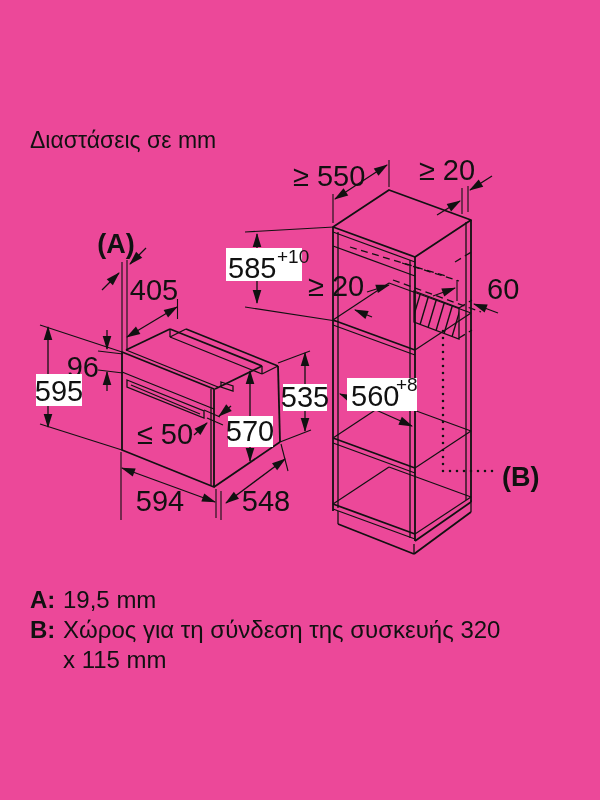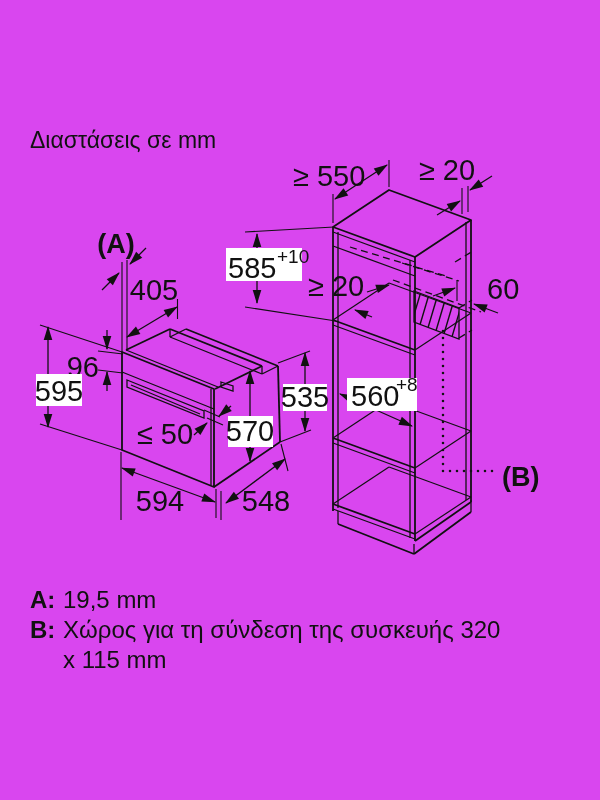--- a/index.html
+++ b/index.html
@@ -1,17 +1,17 @@
 <!DOCTYPE html>
 <html><head>
 <meta charset="utf-8">
 <style>
   html,body{margin:0;padding:0;background:#fff;}
   .stage{
-    position:relative;width:600px;height:800px;background:#d946ef;
+    position:relative;width:600px;height:800px;background:#ec4899;
     font-family:"Liberation Sans",sans-serif;color:#111;overflow:hidden;
   }
   svg{position:absolute;left:0;top:0;}
   svg text{fill:#111;font-family:"Liberation Sans",sans-serif;}
   .dim{font-size:29px;}
   .dim-sup{font-size:19px;}
   .callout{font-size:27px;font-weight:bold;}
   .title-text{font-size:23px;}
   .legend-key{font-size:24px;font-weight:bold;}
   .legend-val{font-size:24px;}

